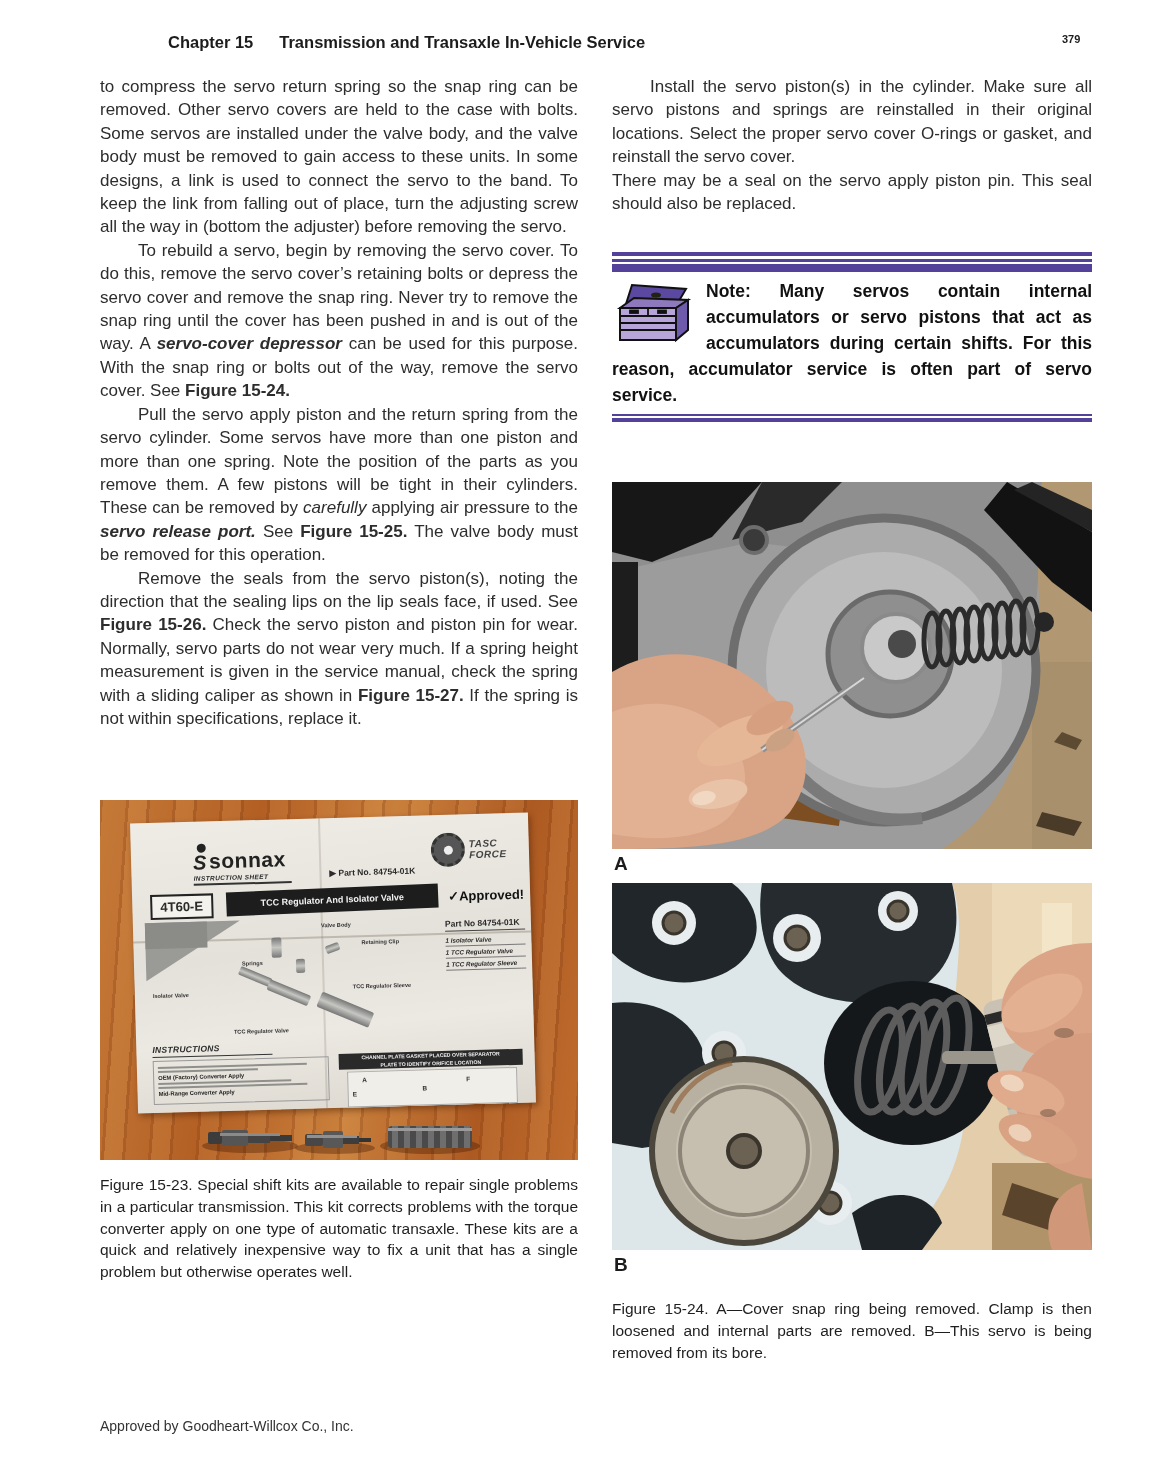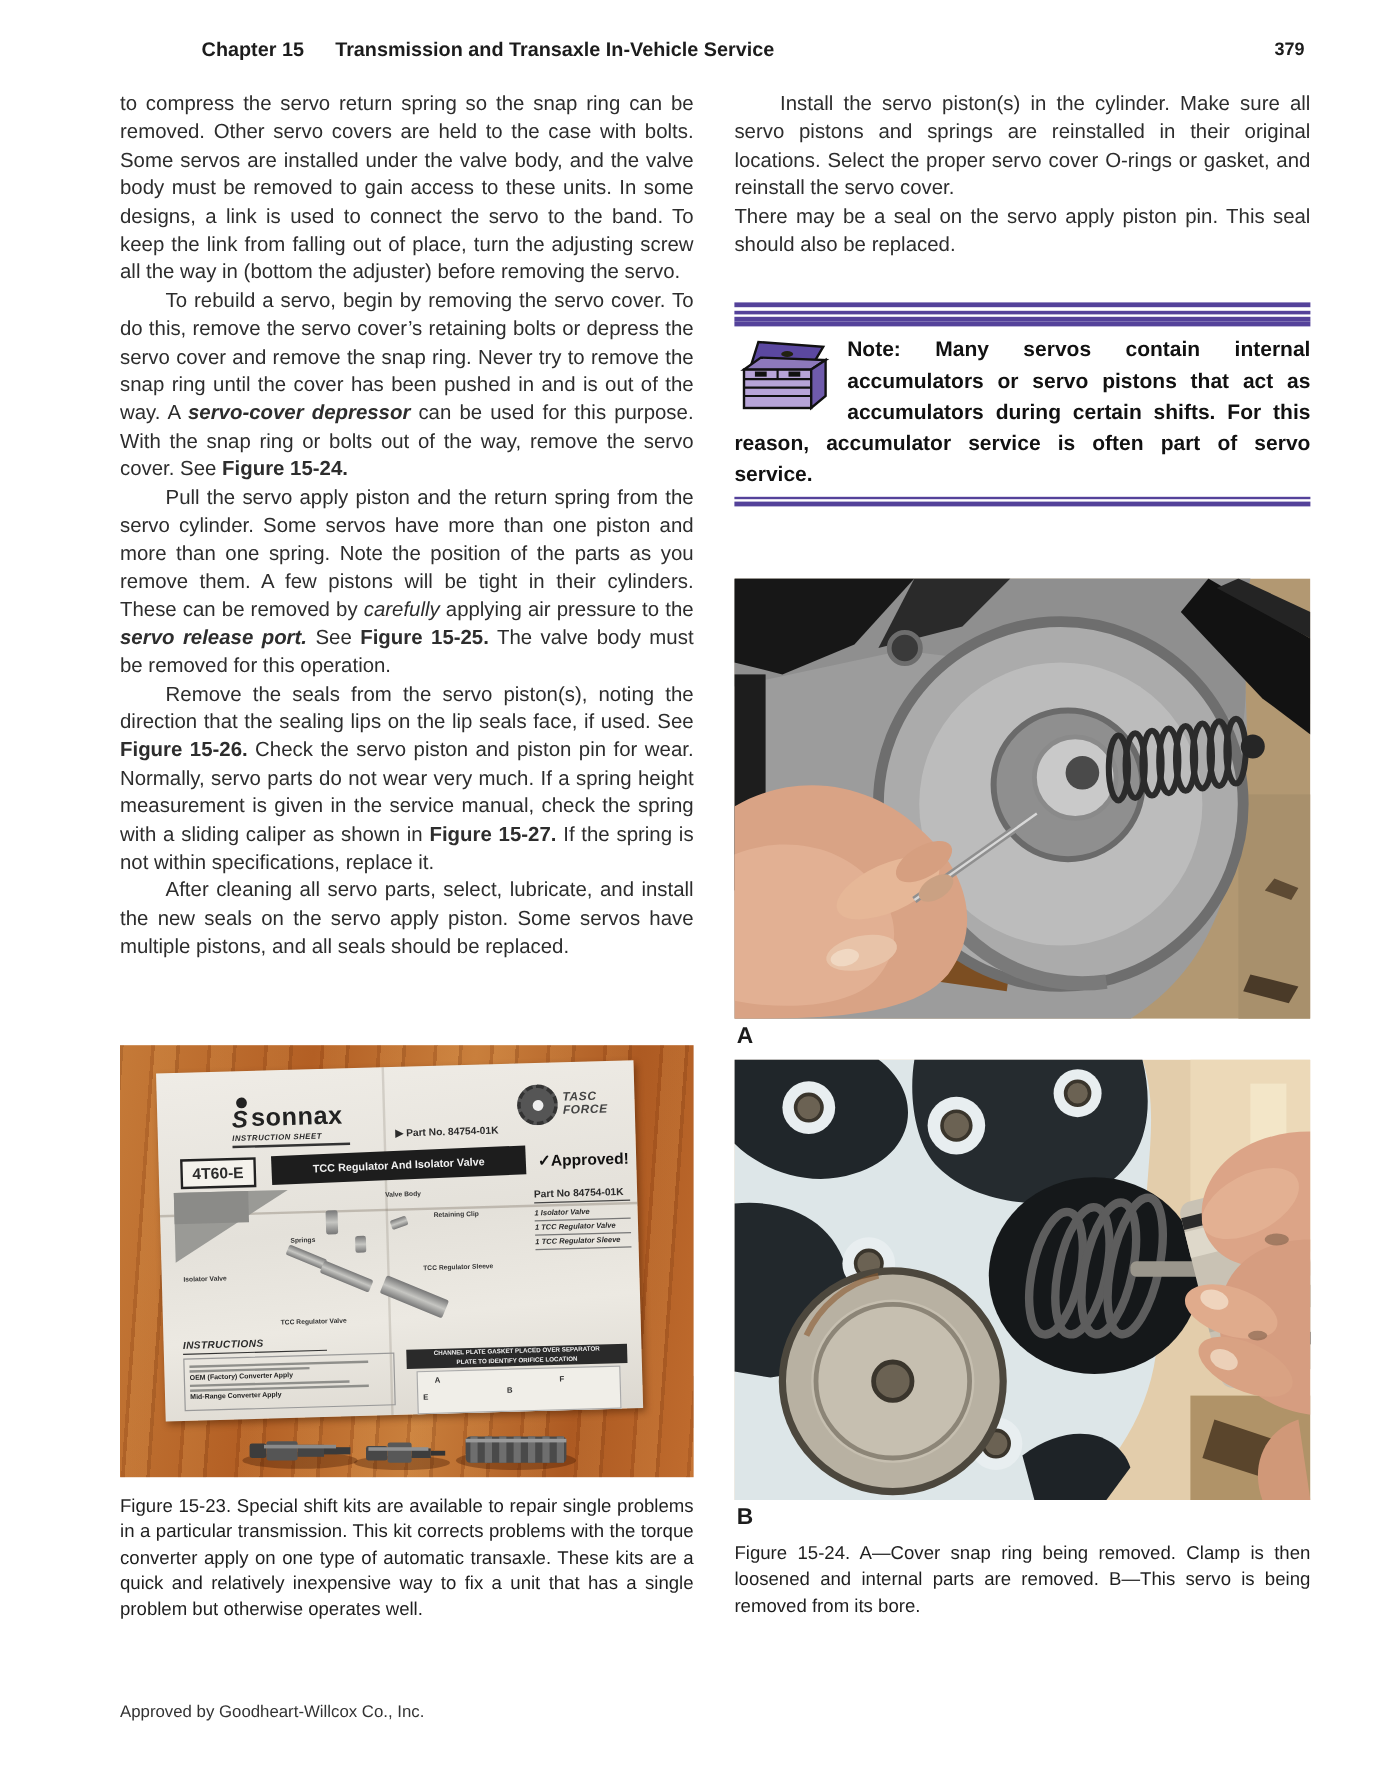--- a/index.html
+++ b/index.html
@@ -1,21 +1,21 @@
 <!DOCTYPE html>
 <html><head>
 <meta charset="utf-8">
 <style>
   html,body{margin:0;padding:0;background:#ffffff;}
   #page{position:relative;width:1156px;height:1479px;background:#ffffff;overflow:hidden;
         font-family:"Liberation Sans",sans-serif;color:#2d2d2d;}
   
   .hdr{position:absolute;top:33px;left:168px;font-weight:bold;font-size:16.5px;color:#1c1c1c;}
   .hdr .chap{margin-right:26px;}
-  .pageno{position:absolute;top:33px;left:1062px;font-weight:bold;font-size:15px;color:#1c1c1c;}
+  .pageno{position:absolute;top:33px;left:1062px;font-weight:bold;font-size:11px;color:#1c1c1c;}
   
   .col{position:absolute;top:75px;}
   .col-l{left:100px;width:478px;}
   .col-r{left:612px;width:480px;}
   p.body{margin:0;font-size:17px;line-height:23.4px;text-align:justify;color:#2d2d2d;}
   p.body.indent{text-indent:38px;}
   
   .sect{margin-top:37px;}
   .rule{background:#54429a;border:0;}
   .rule-thick{height:4px;}
@@ -29,21 +29,21 @@
   .toolbox{float:left;width:82px;height:64px;margin:2px 12px 2px 0;}
   
   .photo{display:block;}
   .photo svg{display:block;}
   .ab-label{font-weight:bold;font-size:19px;color:#1c1c1c;margin:4px 0 0 2px;height:30px;}
   
   .caption{margin:0;font-size:15.5px;line-height:21.6px;text-align:justify;color:#1f1f1f;}
   .caption .lbl{font-weight:normal;font-style:normal;}
   .caption .txt{}
   .cap23{margin-top:14px;}
-  .cap24{margin-top:0;}
+  .cap24{margin-top:14px;}
   
   .footer{position:absolute;left:100px;top:1418px;font-size:14px;color:#333;}
   
   .photo23{position:relative;width:478px;height:360px;margin-top:70px;overflow:hidden;
      background:
        repeating-linear-gradient(94deg, rgba(90,35,5,.18) 0 3px, rgba(0,0,0,0) 3px 26px, rgba(120,50,10,.22) 26px 29px, rgba(255,200,120,.10) 29px 47px),
        linear-gradient(100deg,#c57a38 0%,#b35f24 30%,#c97f3c 55%,#ad5a22 80%,#c06c2e 100%);}
   .sheet{position:absolute;left:34px;top:18px;width:398px;height:290px;transform:rotate(-1.6deg);
      background:linear-gradient(175deg,#efece6 0%,#e4e1da 45%,#ece9e2 70%,#dcd8d0 100%);
      box-shadow:2px 3px 6px rgba(60,25,0,.45);font-family:"Liberation Sans",sans-serif;color:#2b2b2b;}
@@ -90,21 +90,20 @@
   <div class="hdr">
     <span class="chap">Chapter 15</span><span>Transmission and Transaxle In-Vehicle Service</span>
   </div>
   <div class="pageno">379</div>
 
   <div class="col col-l">
     <p class="body"><span>to compress the servo return spring so the snap ring can be removed. Other servo covers are held to the case with bolts. Some servos are installed under the valve body, and the valve body must be removed to gain access to these units. In some designs, a link is used to connect the servo to the band. To keep the link from falling out of place, turn the adjusting screw all the way in (bottom the adjuster) before removing the servo.</span></p>
     <p class="body indent"><span>To rebuild a servo, begin by removing the servo cover. To do this, remove the servo cover’s retaining bolts or depress the servo cover and remove the snap ring. Never try to remove the snap ring until the cover has been pushed in and is out of the way. A </span><span style="font-weight: bold; font-style: italic;">servo-cover depressor</span><span> can be used for this purpose. With the snap ring or bolts out of the way, remove the servo cover. See </span><span style="font-weight: bold;">Figure 15-24.</span></p>
     <p class="body indent"><span>Pull the servo apply piston and the return spring from the servo cylinder. Some servos have more than one piston and more than one spring. Note the position of the parts as you remove them. A few pistons will be tight in their cylinders. These can be removed by </span><span style="font-style: italic;">carefully</span><span> applying air pressure to the </span><span style="font-weight: bold; font-style: italic;">servo release port.</span><span> See </span><span style="font-weight: bold;">Figure 15-25.</span><span> The valve body must be removed for this operation.</span></p>
     <p class="body indent"><span>Remove the seals from the servo piston(s), noting the direction that the sealing lips on the lip seals face, if used. See </span><span style="font-weight: bold;">Figure 15-26.</span><span> Check the servo piston and piston pin for wear. Normally, servo parts do not wear very much. If a spring height measurement is given in the service manual, check the spring with a sliding caliper as shown in </span><span style="font-weight: bold;">Figure 15-27.</span><span> If the spring is not within specifications, replace it.</span></p>
-    <p class="body indent"><span>After cleaning all servo parts, select, lubricate, and install the new seals on the servo apply piston. Some servos have multiple pistons, and all seals should be replaced.</span></p>
 
     <div class="photo photo23">
       <div class="sheet">
         <div class="fold"></div>
         <div class="fold2"></div>
         <div class="s-esse">S</div>
         <div class="s-dot"></div>
         <div class="s-brand">sonnax</div>
         <div class="s-sub">INSTRUCTION SHEET</div>
         <div class="s-pn-top">▶ Part No. 84754-01K</div>

